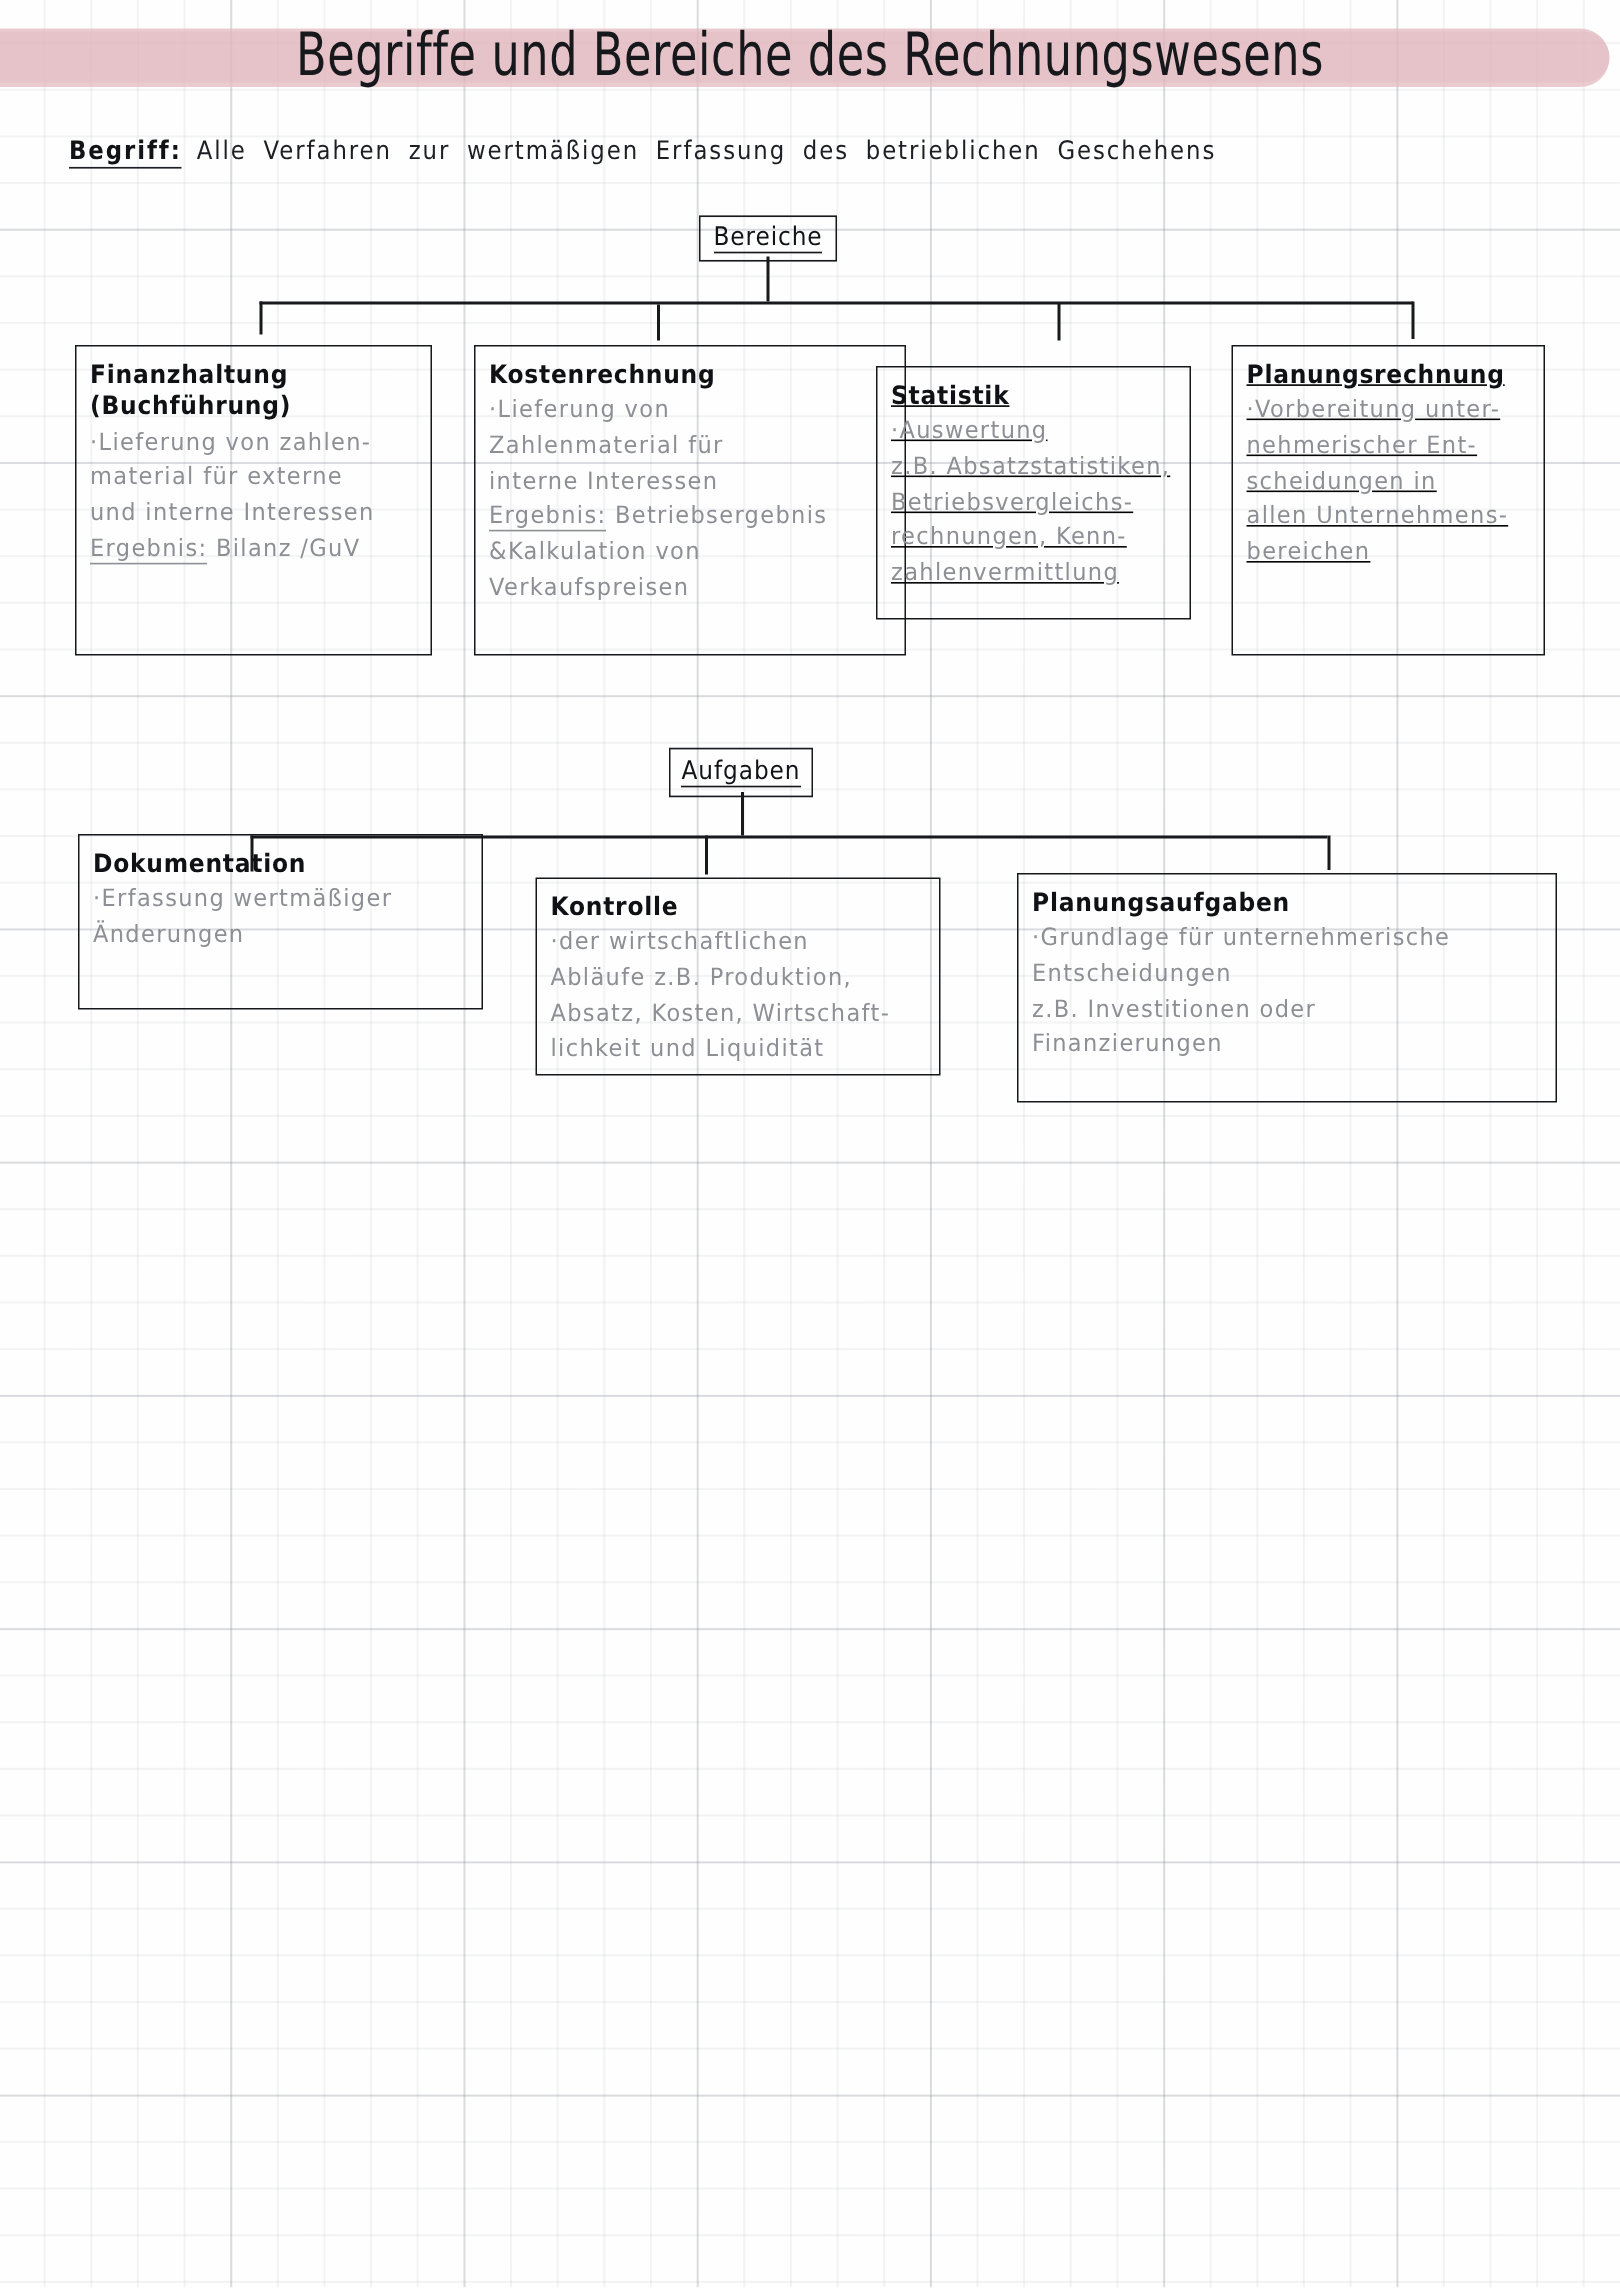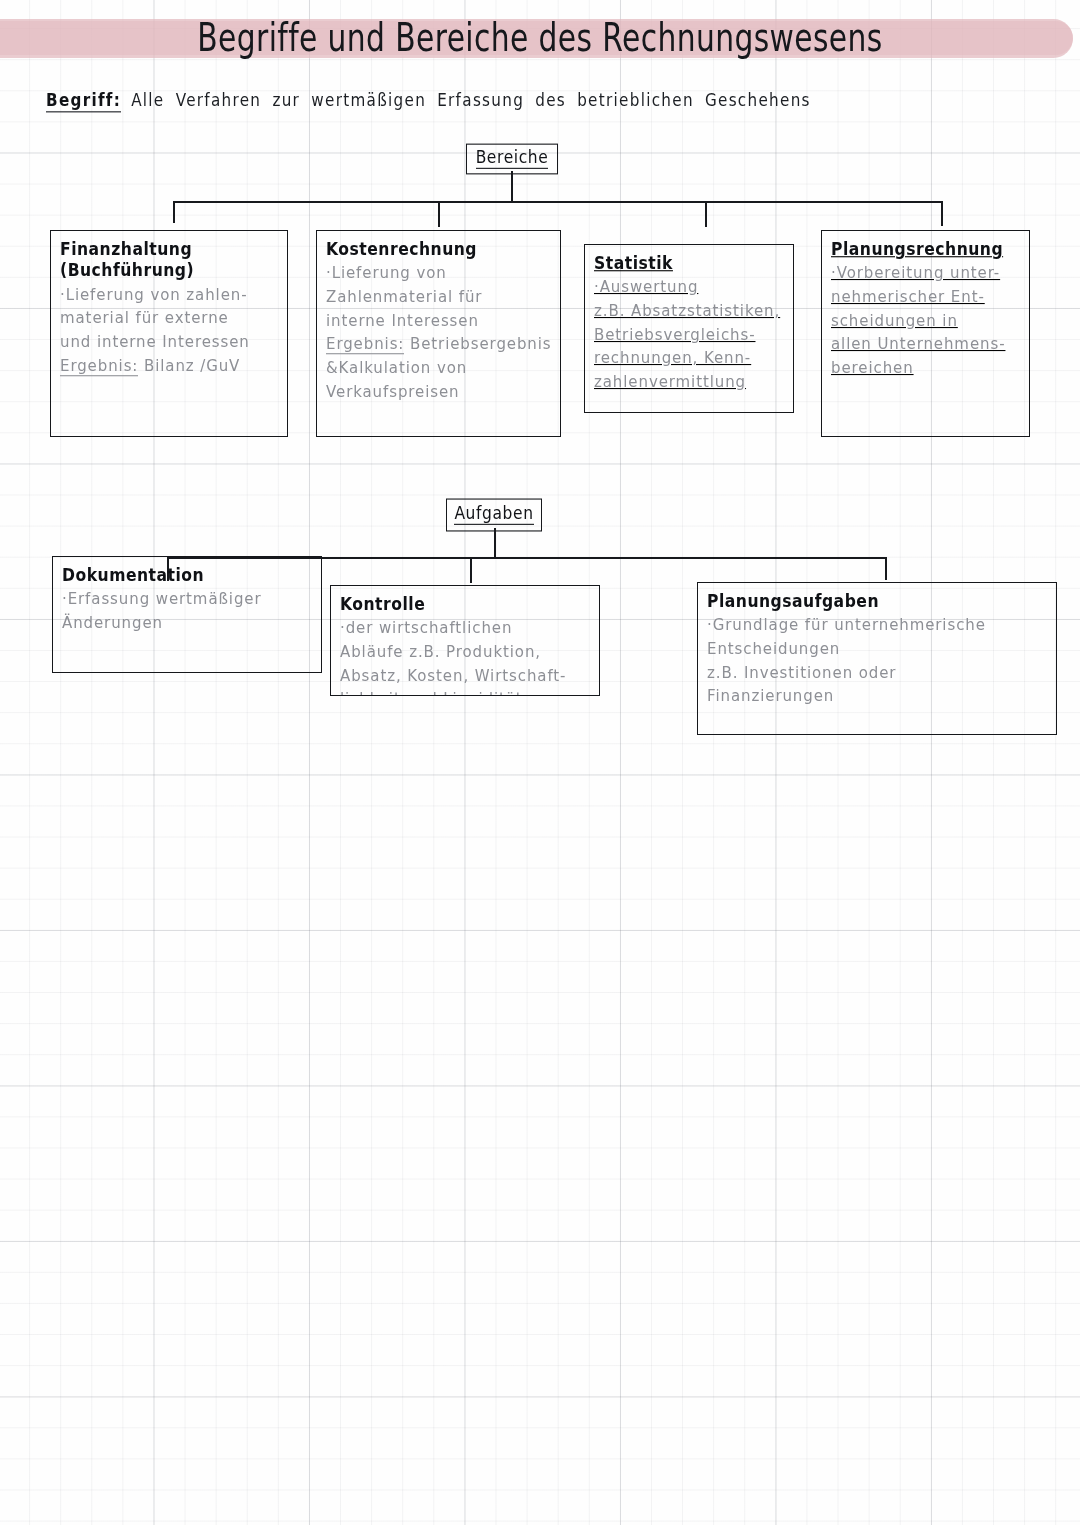--- a/index.html
+++ b/index.html
@@ -181,21 +181,21 @@
 
 <div class="card" style="left:50px; top:230px; width:238px; height:207px;">
   <div class="head">Finanzhaltung</div>
   <div class="head">(Buchführung)</div>
   <div class="line">·Lieferung von zahlen-</div>
   <div class="line">material für externe</div>
   <div class="line">und interne Interessen</div>
   <div class="line u"><span>Ergebnis:</span><span style="border:none"> Bilanz /GuV</span></div>
 </div>
 
-<div class="card" style="left:316px; top:230px; width:245px; height:207px;">
+<div class="card" style="left:316px; top:230px; width:288px; height:207px;">
   <div class="head">Kostenrechnung</div>
   <div class="line">·Lieferung von</div>
   <div class="line">Zahlenmaterial für</div>
   <div class="line">interne Interessen</div>
   <div class="line u"><span>Ergebnis:</span><span style="border:none"> Betriebsergebnis</span></div>
   <div class="line">&amp;Kalkulation von</div>
   <div class="line">Verkaufspreisen</div>
 </div>
 
 <div class="card" style="left:584px; top:244px; width:210px; height:169px;text-decoration:underline;">
@@ -225,27 +225,27 @@
 <div class="vline" style="left:167px; top:557px; height:24px;"></div>
 <div class="vline" style="left:470px; top:557px; height:26px;"></div>
 <div class="vline" style="left:885px; top:557px; height:23px;"></div>
 
 <div class="card" style="left:52px; top:556px; width:270px; height:117px;">
   <div class="head">Dokumentation</div>
   <div class="line">·Erfassung wertmäßiger</div>
   <div class="line">Änderungen</div>
 </div>
 
-<div class="card" style="left:330px; top:585px; width:270px; height:111px;">
+<div class="card" style="left:357px; top:585px; width:270px; height:132px;">
   <div class="head">Kontrolle</div>
   <div class="line">·der wirtschaftlichen</div>
   <div class="line">Abläufe z.B. Produktion,</div>
   <div class="line">Absatz, Kosten, Wirtschaft-</div>
   <div class="line">lichkeit und Liquidität</div>
 </div>
 
-<div class="card" style="left:678px; top:582px; width:360px; height:153px;margin-left:19px;">
+<div class="card" style="left:678px; top:582px; width:360px; height:153px;">
   <div class="head">Planungsaufgaben</div>
   <div class="line">·Grundlage für unternehmerische</div>
   <div class="line">Entscheidungen</div>
   <div class="line">z.B. Investitionen oder</div>
   <div class="line">Finanzierungen</div>
 </div>
 
 </body></html>

